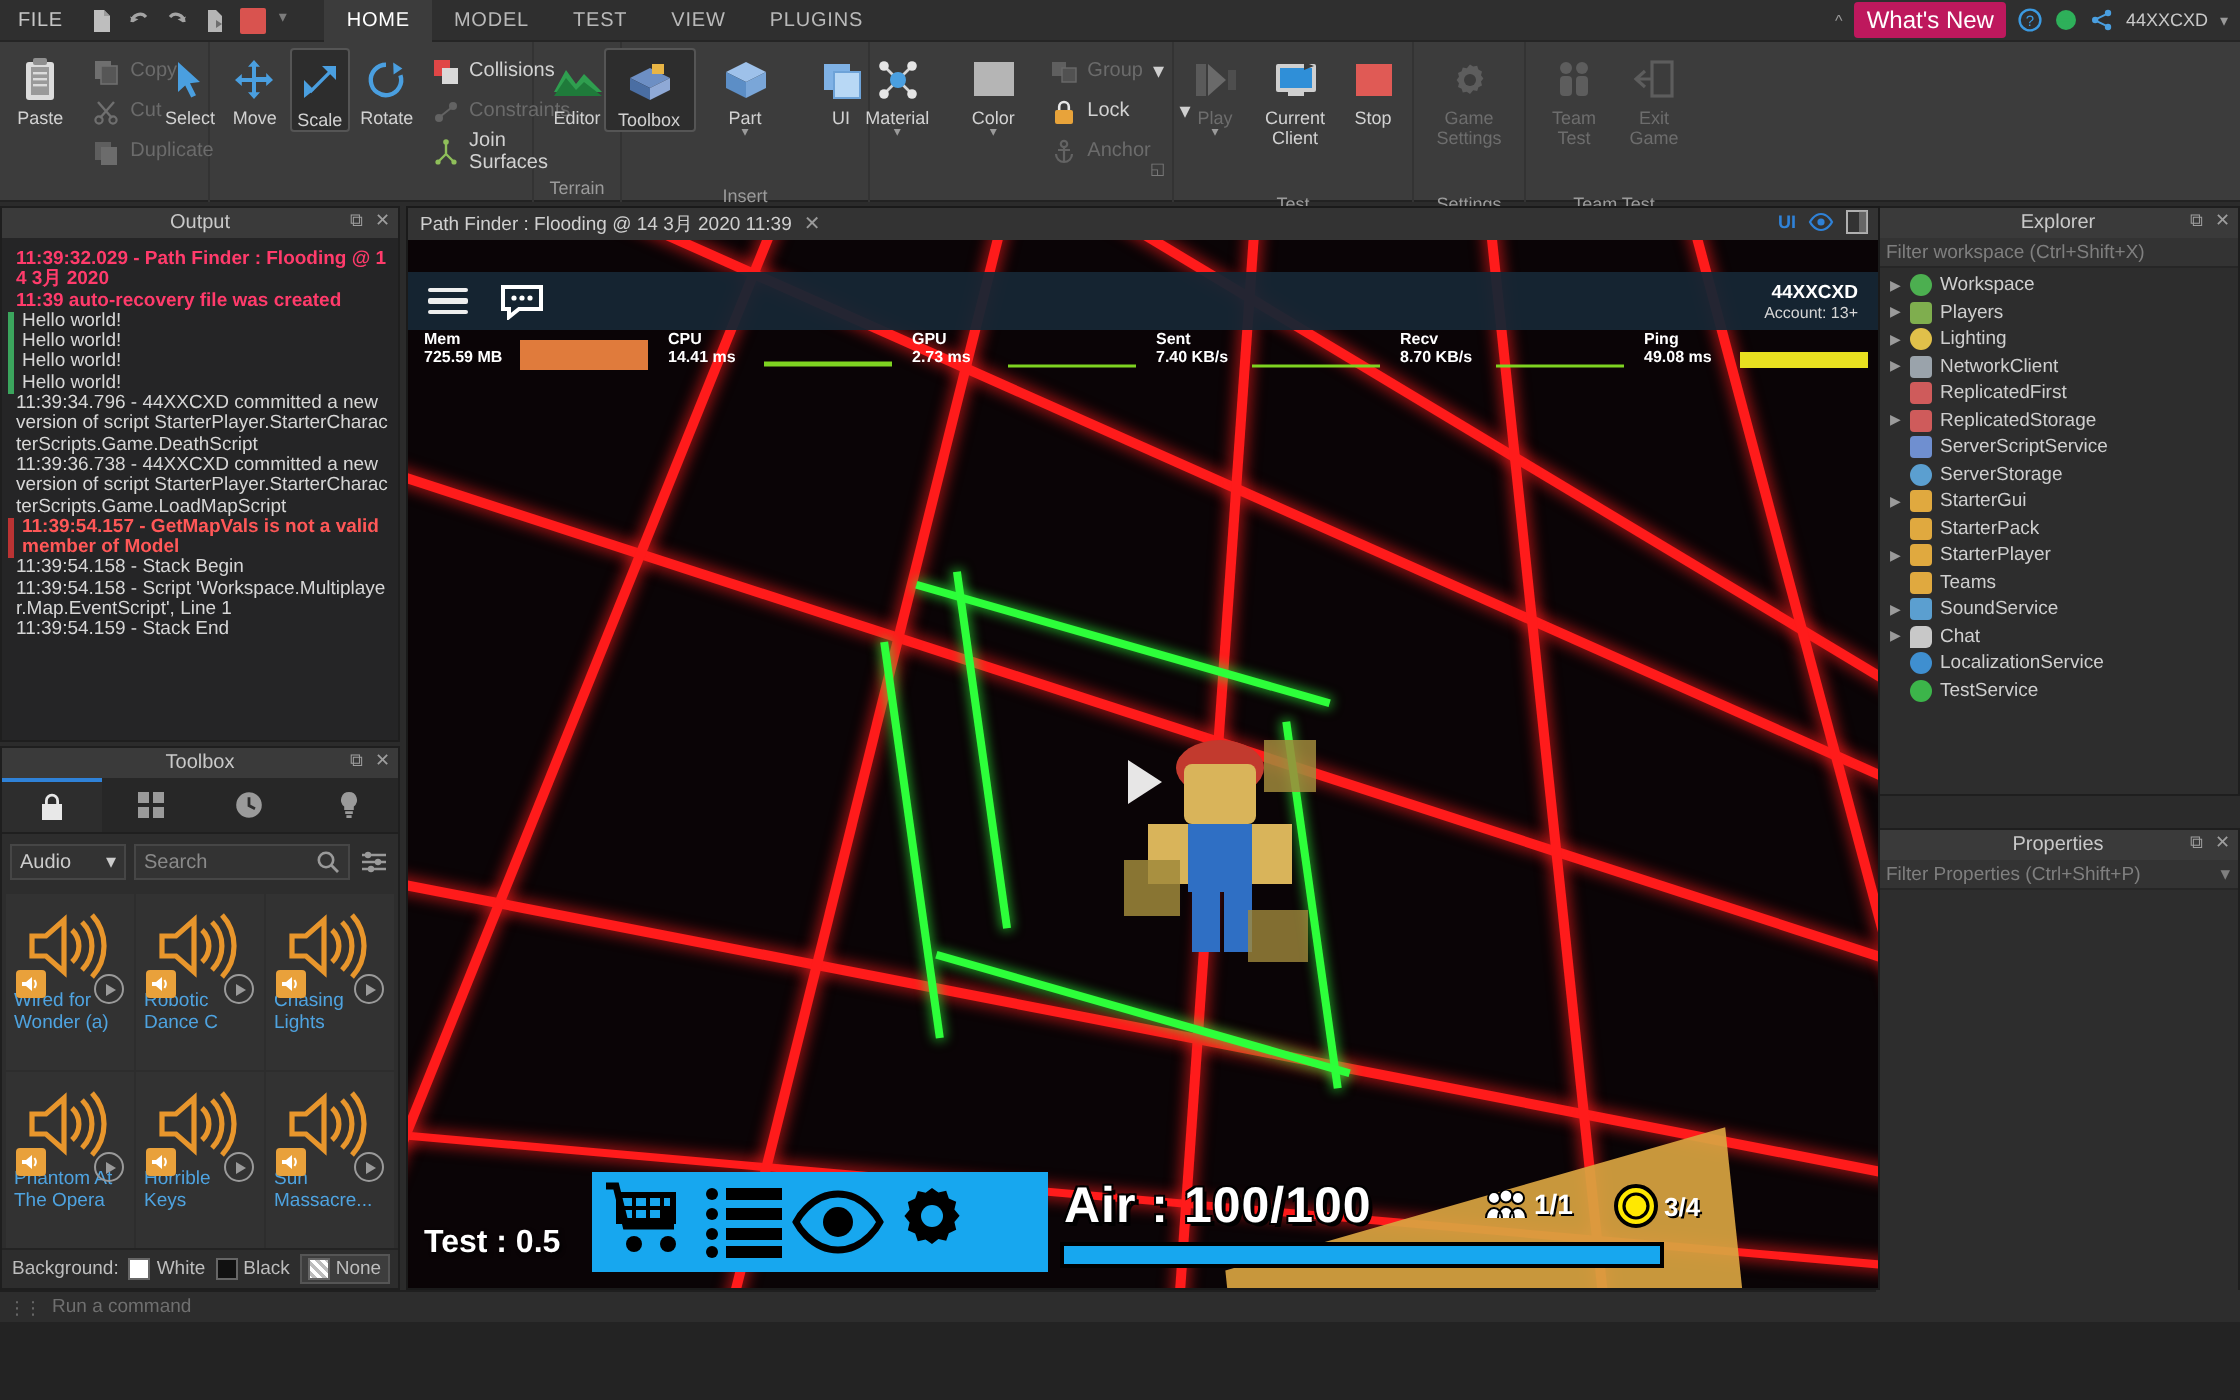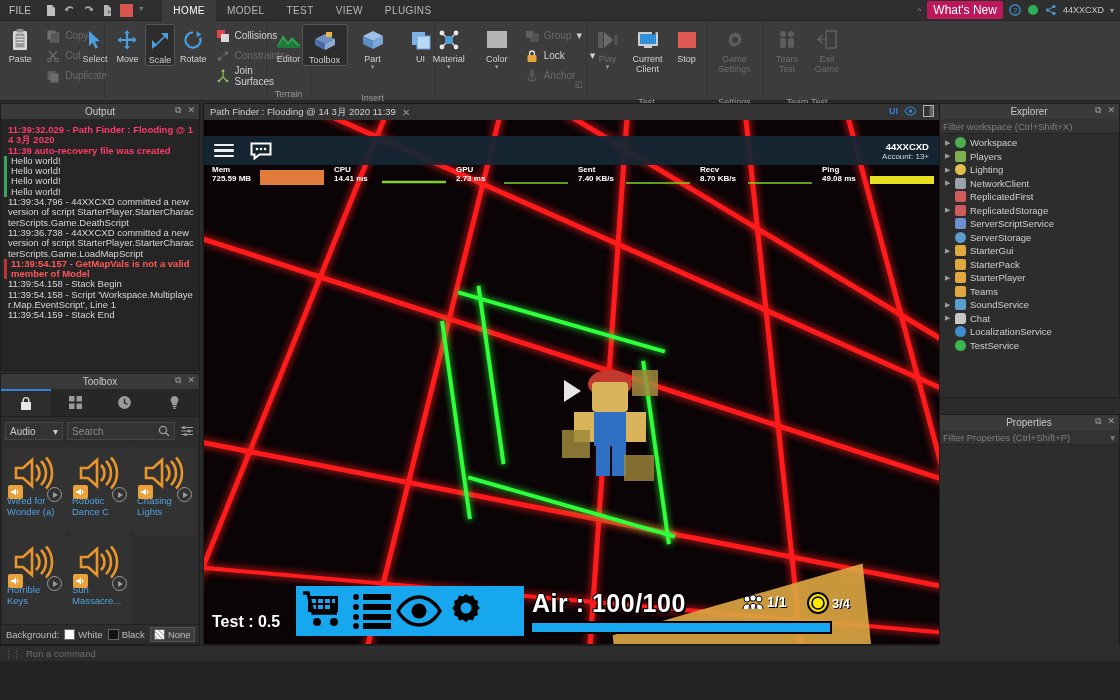--- a/index.html
+++ b/index.html
@@ -702,20 +702,38 @@
           </div>
           <div class="tbbadge">
               <svg width="11" height="10" viewBox="0 0 11 10">
                 <path d="M1 4h2l3-2.5v7L3 6H1z" fill="#fff"></path>
                 <path d="M7.2 3a3.4 3.4 0 0 1 0 4" stroke="#fff" stroke-width="1" fill="none"></path>
               </svg>
             </div>
           <div class="tbplay">
               <i></i>
             </div>
+          <div class="tbname">Phantom At The Opera</div>
+        </div>
+        <div class="tbcell">
+          <div class="spk">
+            <svg width="44" height="34" viewBox="0 0 44 34">
+                <path d="M3 12h7l9-8v26l-9-8H3z" fill="none" stroke="#e8962c" stroke-width="2.6"></path>
+                <path d="M23 9a11 11 0 0 1 0 16M28 5a17 17 0 0 1 0 24M33 1.5a23 23 0 0 1 0 31" fill="none" stroke="#e8962c" stroke-width="2.6"></path>
+              </svg>
+          </div>
+          <div class="tbbadge">
+              <svg width="11" height="10" viewBox="0 0 11 10">
+                <path d="M1 4h2l3-2.5v7L3 6H1z" fill="#fff"></path>
+                <path d="M7.2 3a3.4 3.4 0 0 1 0 4" stroke="#fff" stroke-width="1" fill="none"></path>
+              </svg>
+            </div>
+          <div class="tbplay">
+              <i></i>
+            </div>
           <div class="tbname">Horrible Keys</div>
         </div>
         <div class="tbcell">
           <div class="spk">
             <svg width="44" height="34" viewBox="0 0 44 34">
                 <path d="M3 12h7l9-8v26l-9-8H3z" fill="none" stroke="#e8962c" stroke-width="2.6"></path>
                 <path d="M23 9a11 11 0 0 1 0 16M28 5a17 17 0 0 1 0 24M33 1.5a23 23 0 0 1 0 31" fill="none" stroke="#e8962c" stroke-width="2.6"></path>
               </svg>
           </div>
           <div class="tbbadge">

